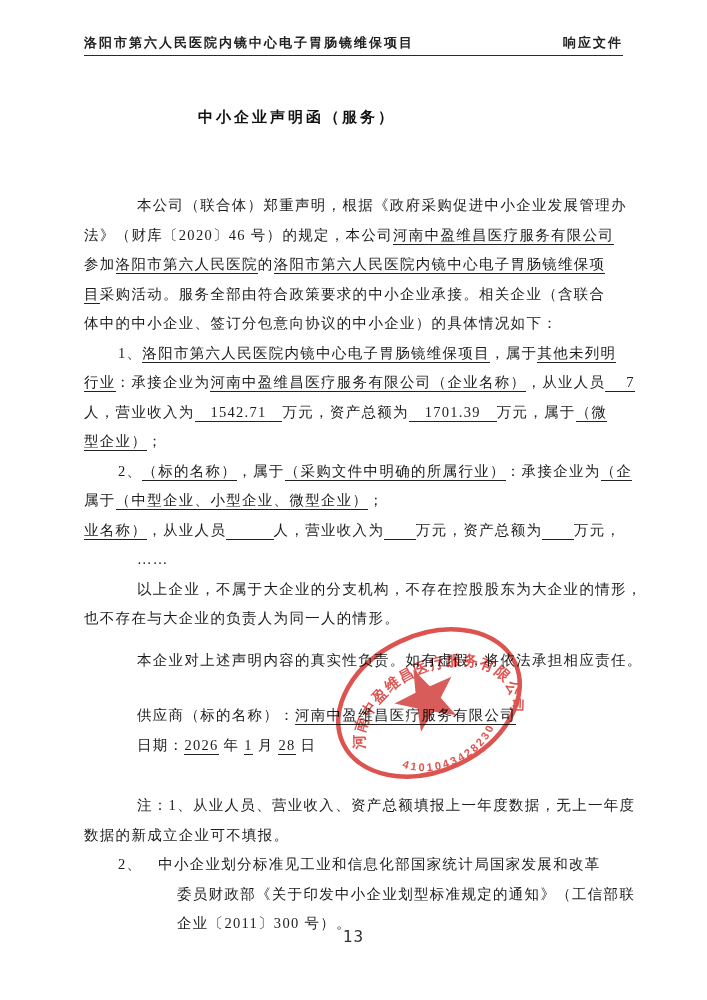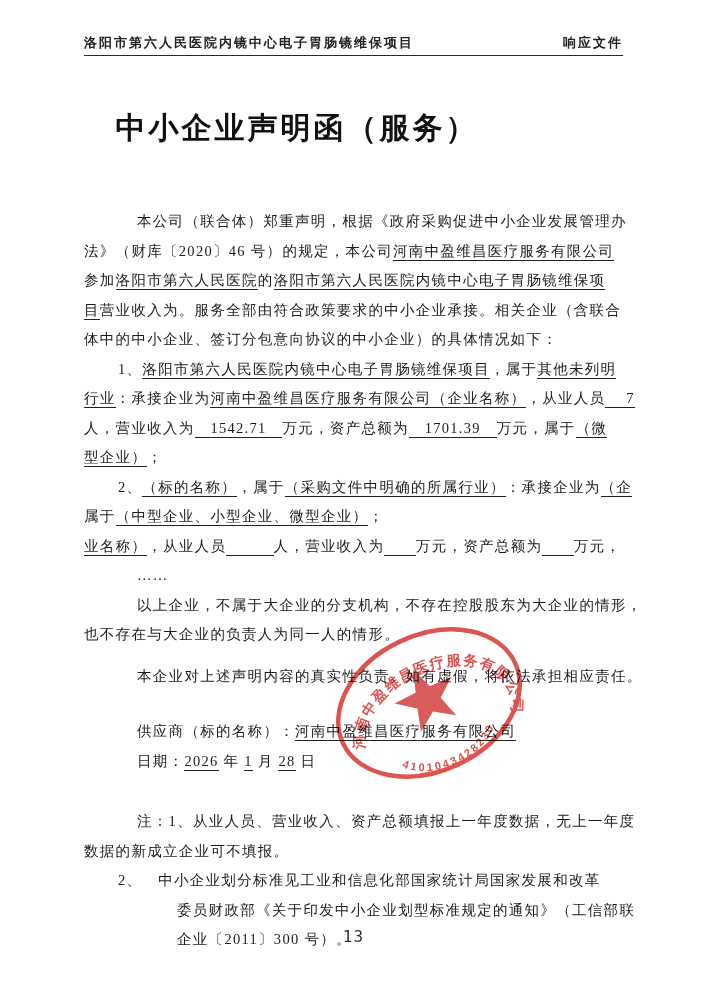--- a/index.html
+++ b/index.html
@@ -15,25 +15,25 @@
   .hdr-right{
     position:absolute;right:84px;top:34px;font-size:13px;letter-spacing:2px;
     font-weight:700;color:#222;white-space:pre;padding-left:41px;
   }
   .hdr-rule{
     position:absolute;left:84px;top:55px;width:539px;height:0;
     border-top:1.6px solid #2a2a2a;
   }
   .doc-title{
     position:absolute;left:0;top:108px;width:594px;text-align:center;
-    font-size:30px;font-weight:700;letter-spacing:3px;color:#111;
+    font-size:15px;font-weight:700;letter-spacing:3px;color:#111;
     font-family:Liberation Sans, sans-serif;
   }
   .doc-body{
-    position:absolute;left:84px;top:207px;width:552px;
+    position:absolute;left:84px;top:191px;width:552px;
   }
   .line{
     white-space:pre;font-size:14.5px;letter-spacing:1.3px;
     line-height:29.5px;height:29.5px;color:#1c1c1c;
   }
   .seg{}
   .u{border-bottom:1.3px solid #222;padding-bottom:1px;}
   .ind{padding-left:53px;}
   .ind-num{padding-left:34px;}
   .ind3{padding-left:93px;}
@@ -56,21 +56,21 @@
 <div class="hdr-left">洛阳市第六人民医院内镜中心电子胃肠镜维保项目</div>
 <div class="hdr-right">响应文件</div>
 <div class="hdr-rule"></div>
 
 <div class="doc-title">中小企业声明函（服务）</div>
 
 <div class="doc-body">
     <div class="line ind"><span class="seg">本公司（联合体）郑重声明，根据《政府采购促进中小企业发展管理办</span></div>
     <div class="line"><span class="seg">法》（财库〔2020〕46 号）的规定，本公司</span><span class="seg u">河南中盈维昌医疗服务有限公司</span></div>
     <div class="line"><span class="seg">参加</span><span class="seg u">洛阳市第六人民医院</span><span class="seg">的</span><span class="seg u">洛阳市第六人民医院内镜中心电子胃肠镜维保项</span></div>
-    <div class="line"><span class="seg u">目</span><span class="seg">营业收入为。服务全部由符合政策要求的中小企业承接。相关企业（含联合</span></div>
+    <div class="line"><span class="seg u">目</span><span class="seg">采购活动。服务全部由符合政策要求的中小企业承接。相关企业（含联合</span></div>
     <div class="line"><span class="seg">体中的中小企业、签订分包意向协议的中小企业）的具体情况如下：</span></div>
     <div class="line ind-num"><span class="seg">1、</span><span class="seg u">洛阳市第六人民医院内镜中心电子胃肠镜维保项目</span><span class="seg">，属于</span><span class="seg u">其他未列明</span></div>
     <div class="line"><span class="seg u">行业</span><span class="seg">：承接企业为</span><span class="seg u">河南中盈维昌医疗服务有限公司（企业名称）</span><span class="seg">，从业人员</span><span class="seg u">　 7</span></div>
     <div class="line"><span class="seg">人，营业收入为</span><span class="seg u">　1542.71　</span><span class="seg">万元，资产总额为</span><span class="seg u">　1701.39　</span><span class="seg">万元，属于</span><span class="seg u">（微</span></div>
     <div class="line"><span class="seg u">型企业）</span><span class="seg">；</span></div>
     <div class="line ind-num"><span class="seg">2、</span><span class="seg u">（标的名称）</span><span class="seg">，属于</span><span class="seg u">（采购文件中明确的所属行业）</span><span class="seg">：承接企业为</span><span class="seg u">（企</span></div>
     <div class="line"><span class="seg">属于</span><span class="seg u">（中型企业、小型企业、微型企业）</span><span class="seg">；</span></div>
     <div class="line"><span class="seg u">业名称）</span><span class="seg">，从业人员</span><span class="seg u">　　　</span><span class="seg">人，营业收入为</span><span class="seg u">　　</span><span class="seg">万元，资产总额为</span><span class="seg u">　　</span><span class="seg">万元，</span></div>
     <div class="line ind"><span class="seg">……</span></div>
     <div class="line ind"><span class="seg">以上企业，不属于大企业的分支机构，不存在控股股东为大企业的情形，</span></div>

